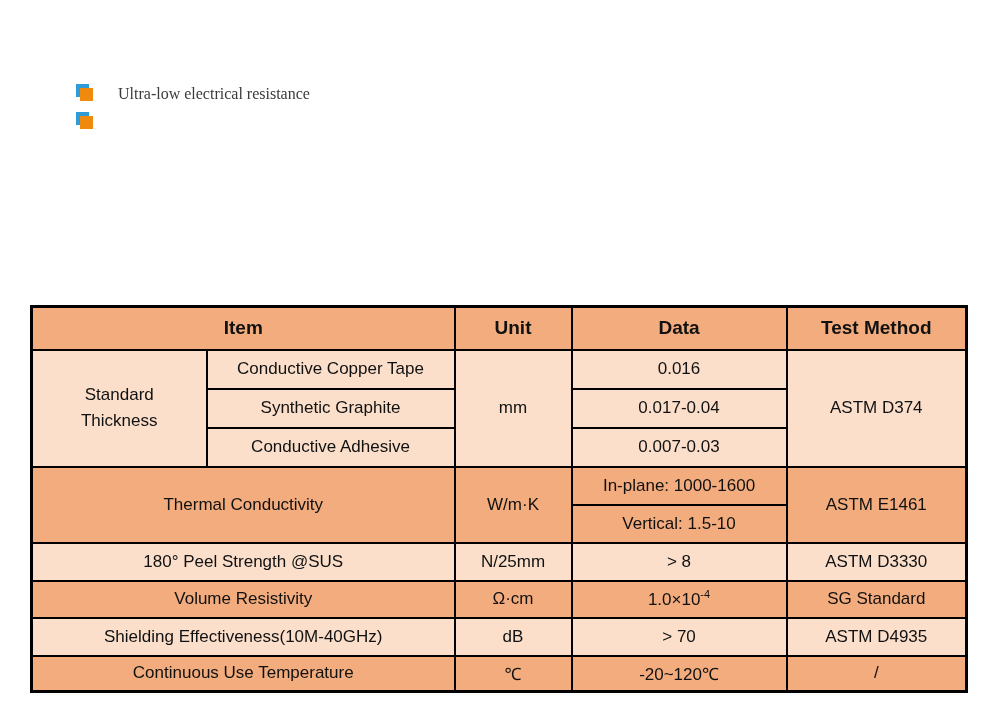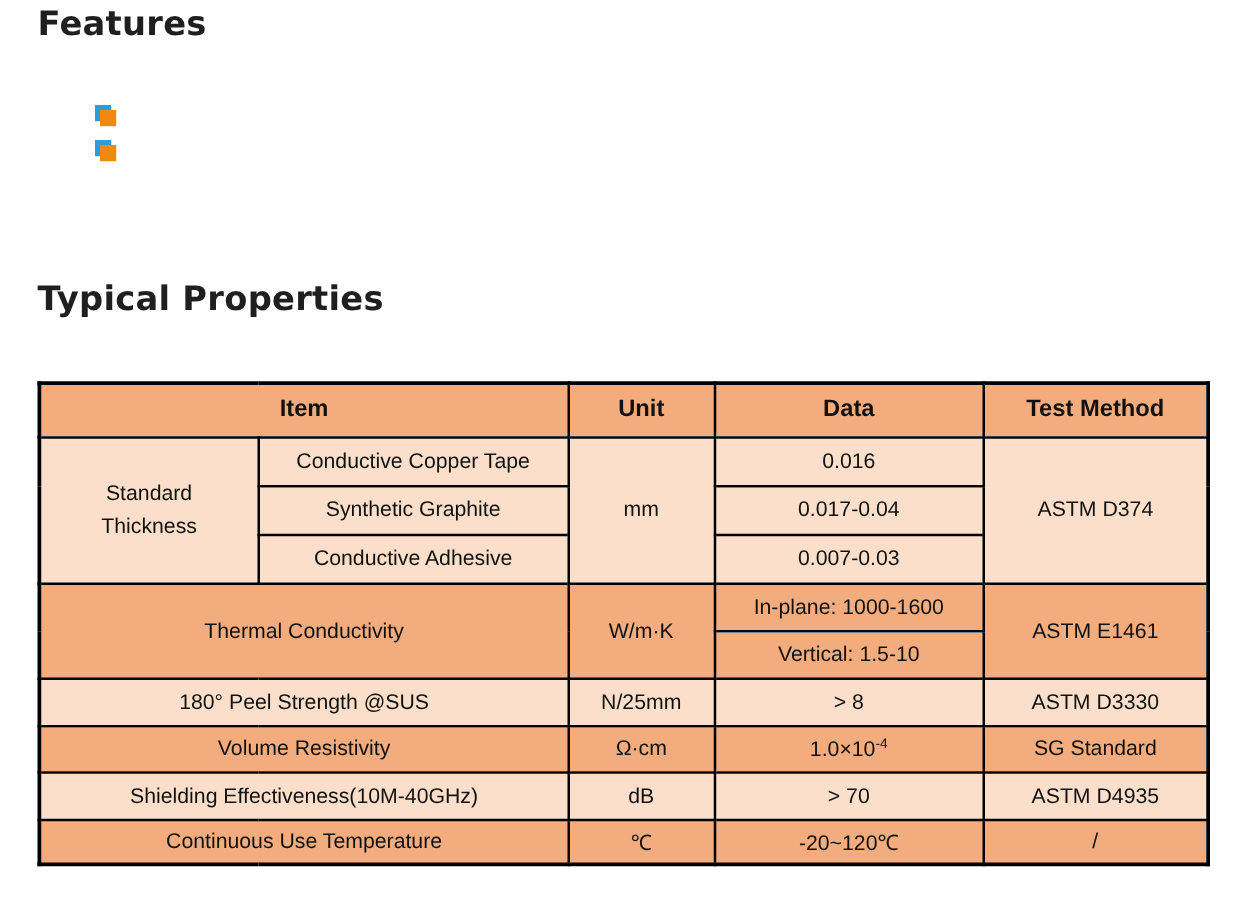--- a/index.html
+++ b/index.html
@@ -90,32 +90,31 @@
   td.dark  { background: var(--row-dark-bg, #F3AC7D); }
   td.light { background: var(--row-light-bg, #FBDFCB); }
   .wrap-narrow { display: inline-block; max-width: 100px; line-height: 1.55; }
   sup.exp { font-size: 11px; }
 </style>
 </head>
 <body>
 
 <div class="page">
 
-  <h1 id="features-title" class="section-heading">Features</h1>
 
   <ul class="features-list">
     <li class="feature-item">
       <span class="bullet"></span>
+      <span class="feature-text">Ultra-low electrical resistance</span>
     </li>
     <li class="feature-item">
       <span class="bullet"></span>
     </li>
   </ul>
 
-  <h1 id="properties-title" class="section-heading">Typical Properties</h1>
 
   <table class="props">
     <colgroup>
       <col style="width:175px">
         <col style="width:248px">
         <col style="width:117px">
         <col style="width:215px">
         <col style="width:180px">
     </colgroup>
     <tbody>

